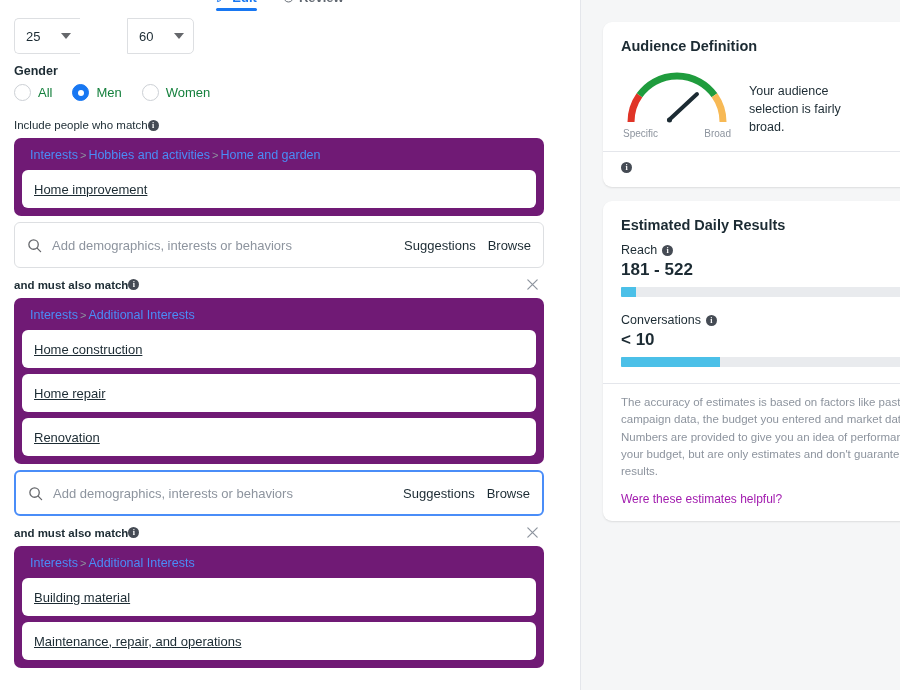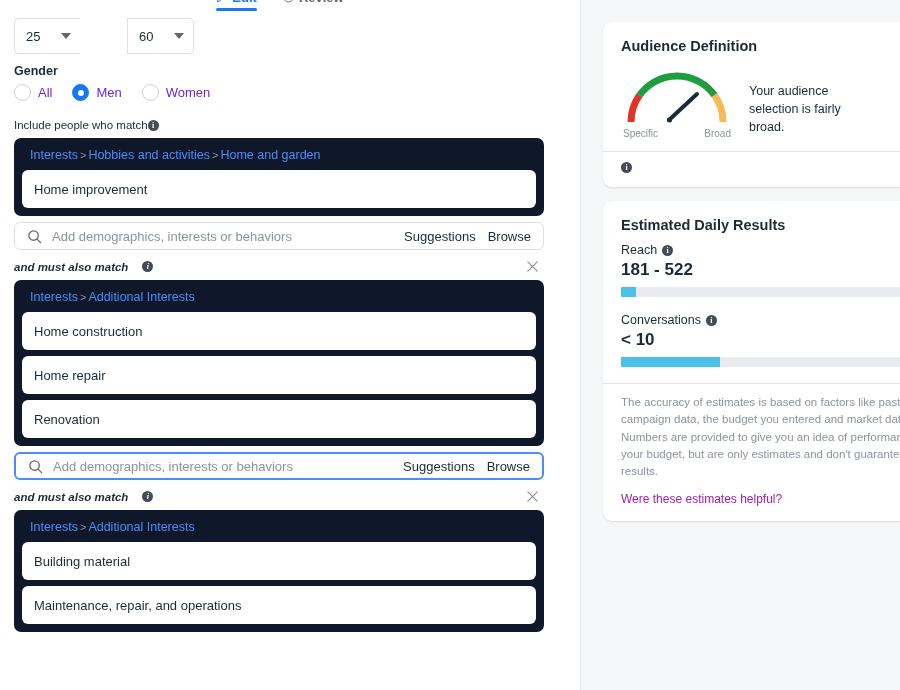--- a/index.html
+++ b/index.html
@@ -40,64 +40,64 @@
     font-size: 13px; color: #1c2b33; height: 36px;
   }
   .age-select.first { border-radius: 5px 0 0 5px; border-right: none; }
   .age-select.second { border-radius: 0 5px 5px 0; }
   .caret { width: 0; height: 0; border-left: 5px solid transparent;
            border-right: 5px solid transparent; border-top: 6px solid #65676b; }
 
   .section-label { font-size: 12.5px; font-weight: bold; color: #1c2b33; margin-bottom: 6px; }
 
   .radio-row { display: flex; align-items: center; gap: 6px; margin-bottom: 18px; }
-  .radio-opt { display: flex; align-items: center; gap: 7px; margin-right: 14px; font-size: 13px; color: #6d28d9; }
+  .radio-opt { display: flex; align-items: center; gap: 7px; margin-right: 14px; font-size: 13px; color: #15803d; }
   .radio {
     width: 17px; height: 17px; border-radius: 50%; border: 1.5px solid #ccd0d5;
     background: #fff; display: flex; align-items: center; justify-content: center; flex: none;
   }
   .radio.checked { border-color: #1877f2; background: #1877f2; }
   .radio.checked::after { content: ""; width: 6px; height: 6px; border-radius: 50%; background: #fff; }
 
   .dt-title { font-size: 12.5px; font-weight: bold; color: #1c2b33; margin-bottom: 2px; }
   .dt-sub { font-size: 11.5px; color: #1c2b33; display: flex; align-items: center; margin-bottom: 7px; }
 
   .info-dot {
     width: 11px; height: 11px; border-radius: 50%; background: #454b54; color: #fff;
     font-size: 8px; line-height: 11px; text-align: center; font-weight: bold;
     font-family: "Liberation Serif", serif; display: inline-block; flex: none;
   }
 
   .target-group {
-    background: #0f172a; border-radius: 7px; padding: 8px 8px 8px 8px; margin-bottom: 0;
+    background: #701a75; border-radius: 7px; padding: 8px 8px 8px 8px; margin-bottom: 0;
   }
   .breadcrumb { font-size: 12.5px; padding: 2px 8px 8px 8px; color: #8d949e; }
   .breadcrumb a { color: #4a8df8; text-decoration: none; }
   .bc-sep { color: #8d949e; margin: 0 2px; font-size: 11px; }
 
   .chip {
     background: #fff; border-radius: 6px; height: 38px; display: flex; align-items: center;
-    padding: 0 12px; font-size: 13px; color: #1c2b33; margin-bottom: 6px;
+    padding: 0 12px; font-size: 13px; color: #1c2b33; margin-bottom: 6px; text-decoration: underline;
   }
   .chip:last-child { margin-bottom: 0; }
 
   .search-box {
-    display: flex; align-items: center; height: 28px; background: #fff;
+    display: flex; align-items: center; height: 46px; background: #fff;
     border: 1px solid #dddfe2; border-radius: 6px; padding: 0 12px; margin-top: 6px;
   }
   .search-box.focused { border: 2px solid #4a8df8; }
   .search-icon { flex: none; margin-right: 10px; }
   .search-ph { flex: 1; font-size: 13px; color: #8d949e; }
   .sb-actions { display: flex; gap: 12px; font-size: 13px; color: #1c2b33; }
 
   .must-row {
     display: flex; align-items: center; justify-content: space-between;
     margin: 9px 0 6px 0; padding-right: 4px;
   }
-  .must-label { font-size: 11.5px; font-weight: bold; color: #1c2b33; display: flex; align-items: center; gap: 14px; font-style: italic; }
+  .must-label { font-size: 11.5px; font-weight: bold; color: #1c2b33; display: flex; align-items: center; gap: 0; }
   .close-x { color: #8d949e; cursor: pointer; line-height: 1; }
 
   
   .right-col {
     position: absolute; left: 580px; top: 0; width: 340px; height: 690px;
     background: #f5f6f7; border-left: 1px solid #e4e6eb; padding: 22px 0 0 22px;
   }
   .card {
     background: #fff; border-radius: 9px; width: 352px;
     box-shadow: 0 1px 2px rgba(0,0,0,.10); padding: 16px 18px 14px 18px; margin-bottom: 14px;

